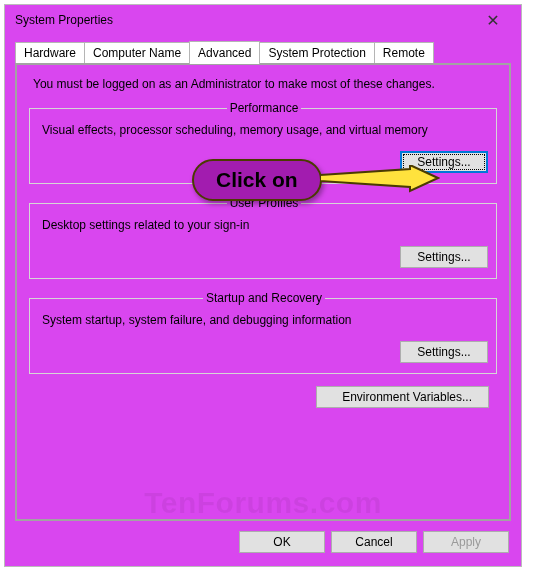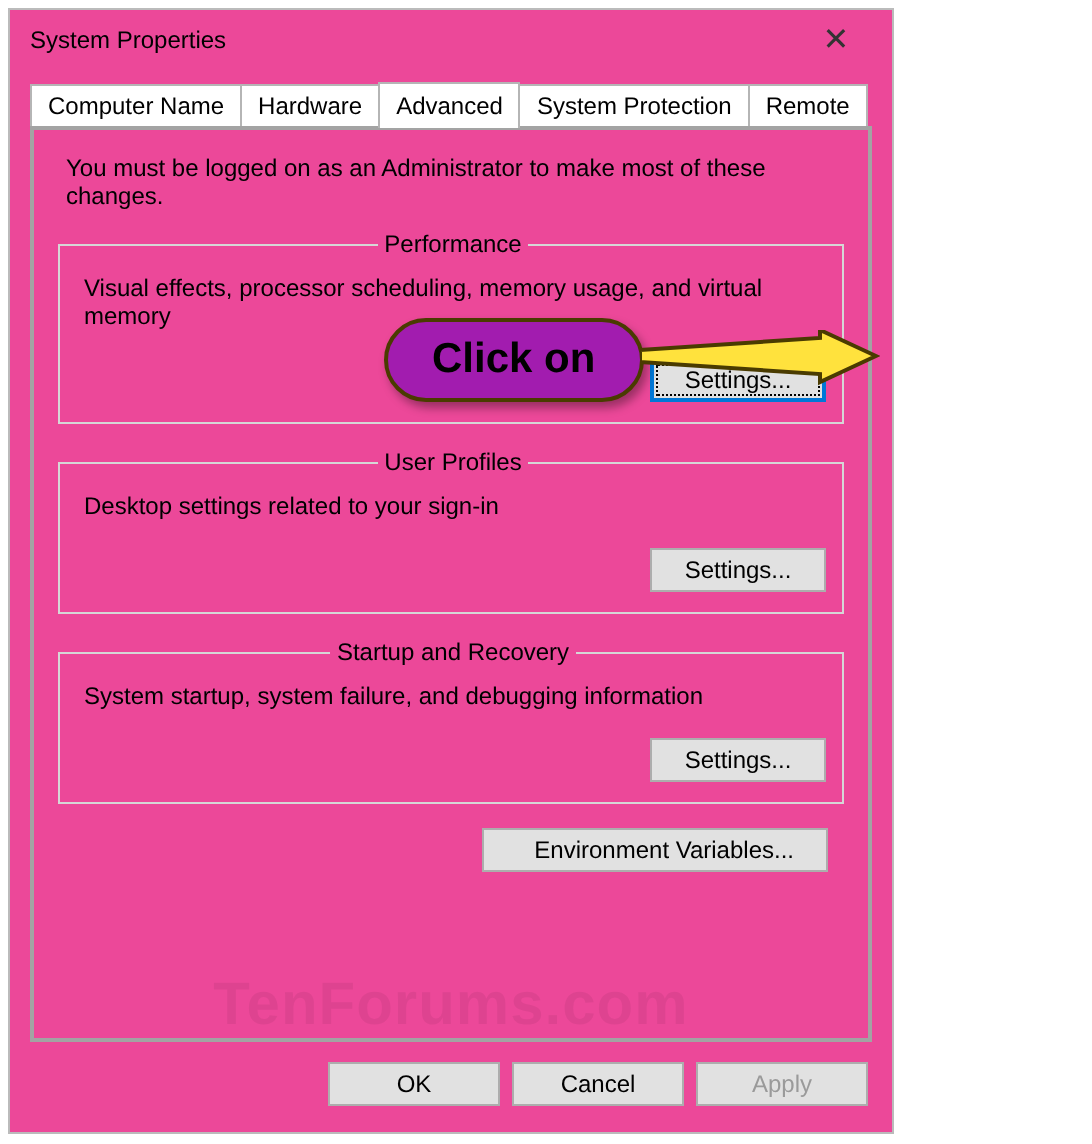--- a/index.html
+++ b/index.html
@@ -9,23 +9,23 @@
     font-family: "Segoe UI", Tahoma, sans-serif;
     font-size: 12px;
     background: #fff;
     width: 546px;
     height: 572px;
     position: relative;
     color: #000;
   }
   .window {
     border: 1px solid #bbb;
-    width: 443px;
+    width: 518px;
     height: 563px;
-    background: #ec4899;
+    background: #d946ef;
     position: relative;
   }
   .titlebar {
     height: 30px;
     display: flex;
     align-items: center;
     justify-content: space-between;
     padding: 0 8px 0 10px;
   }
   .title-text { font-size: 12px; }
@@ -156,22 +156,22 @@
 <body>
 
 <div class="window">
 
   <div class="titlebar">
     <span class="title-text">System Properties</span>
     <span class="close-x">✕</span>
   </div>
 
   <div class="tab-strip">
+    <div class="tab">Hardware</div>
     <div class="tab">Computer Name</div>
-    <div class="tab">Hardware</div>
     <div class="tab active">Advanced</div>
     <div class="tab">System Protection</div>
     <div class="tab">Remote</div>
   </div>
 
   <div class="tab-panel">
     <div class="intro">You must be logged on as an Administrator to make most of these changes.</div>
 
     <fieldset class="group">
       <legend>Performance</legend>

